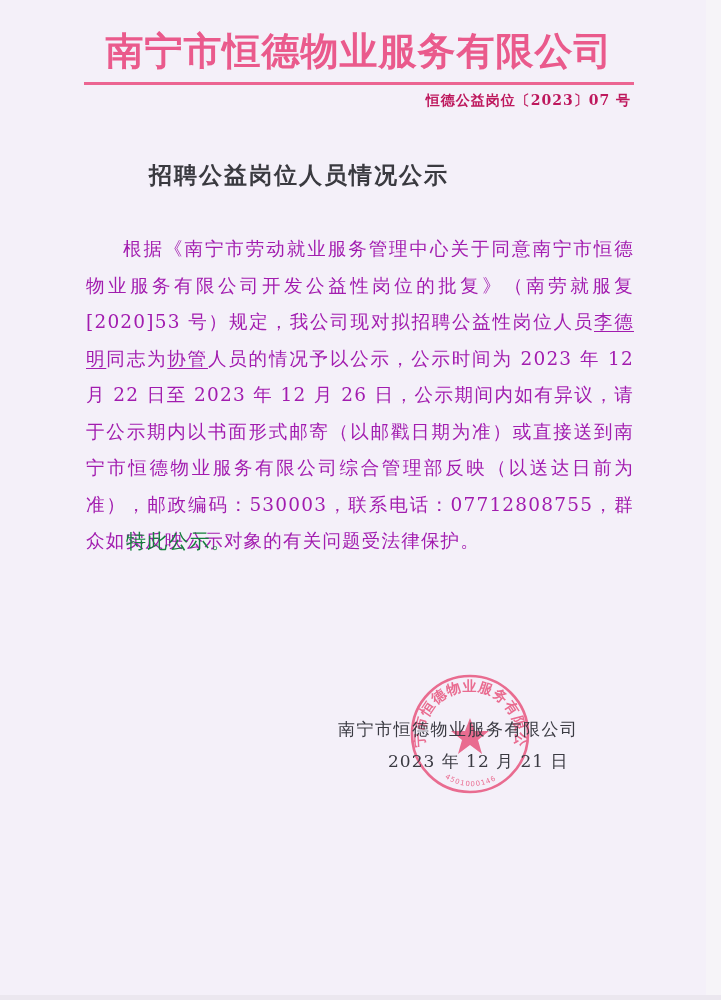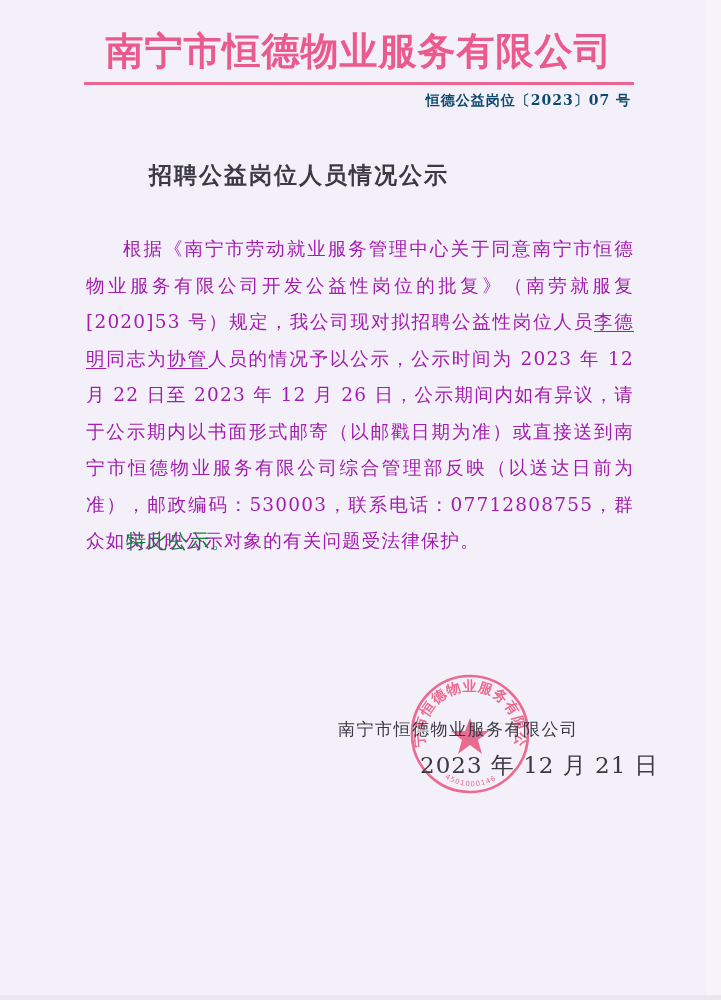--- a/index.html
+++ b/index.html
@@ -55,21 +55,21 @@
     width: 550px;
     height: 3px;
     background: #ec6592;
   }
   .doc-number {
     position: absolute;
     right: 90px;
     top: 92px;
     font-size: 14px;
     font-weight: bold;
-    color: #0c4a6e;
+    color: #be185d;
     letter-spacing: 1px;
     white-space: nowrap;
   }
   .doc-title {
     position: absolute;
     left: 0;
     width: 598px;
     top: 160px;
     text-align: center;
     font-family: "DejaVu Sans", "Liberation Sans", sans-serif;
@@ -122,25 +122,24 @@
     top: 718px;
     font-size: 17px;
     letter-spacing: 1.5px;
     color: #3a3a42;
     white-space: nowrap;
   }
   .signature-date {
     position: absolute;
     left: 388px;
     top: 750px;
-    font-size: 23px;
+    font-size: 17px;
     letter-spacing: 1px;
     color: #3a3a42;
     white-space: nowrap;
-    margin-left: 32px;
   }
 </style>
 </head>
 <body>
 
 <div class="page"></div>
 <div class="edge-strip"></div>
 <div class="bottom-strip"></div>
 
 <div class="letterhead">南宁市恒德物业服务有限公司</div>

